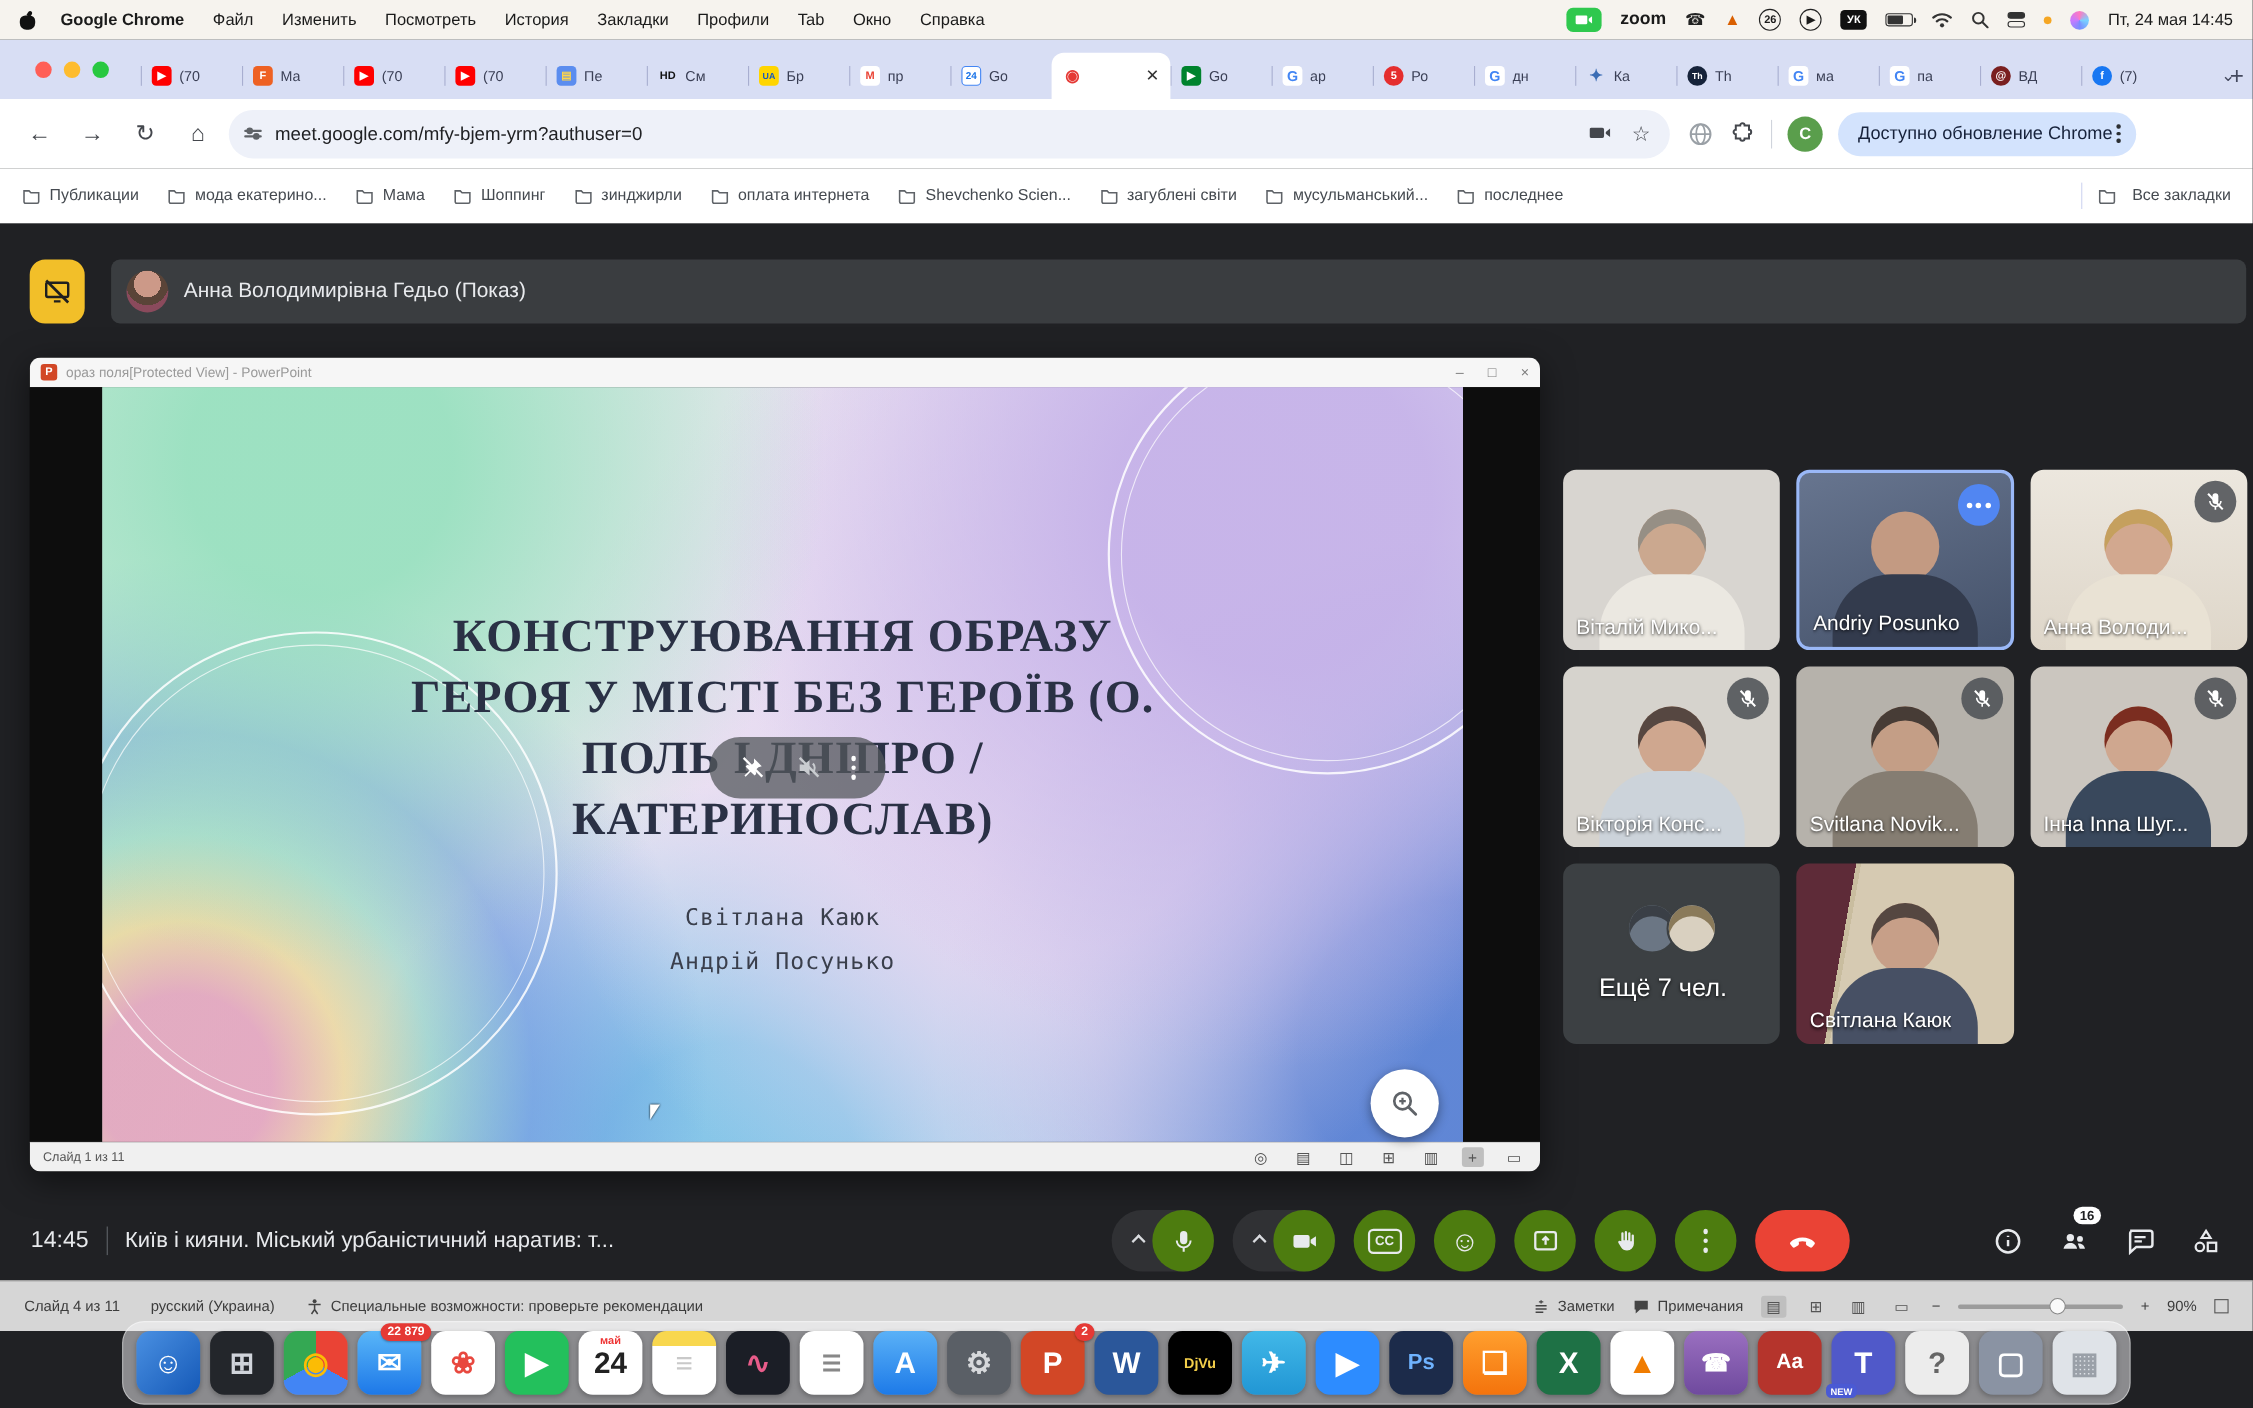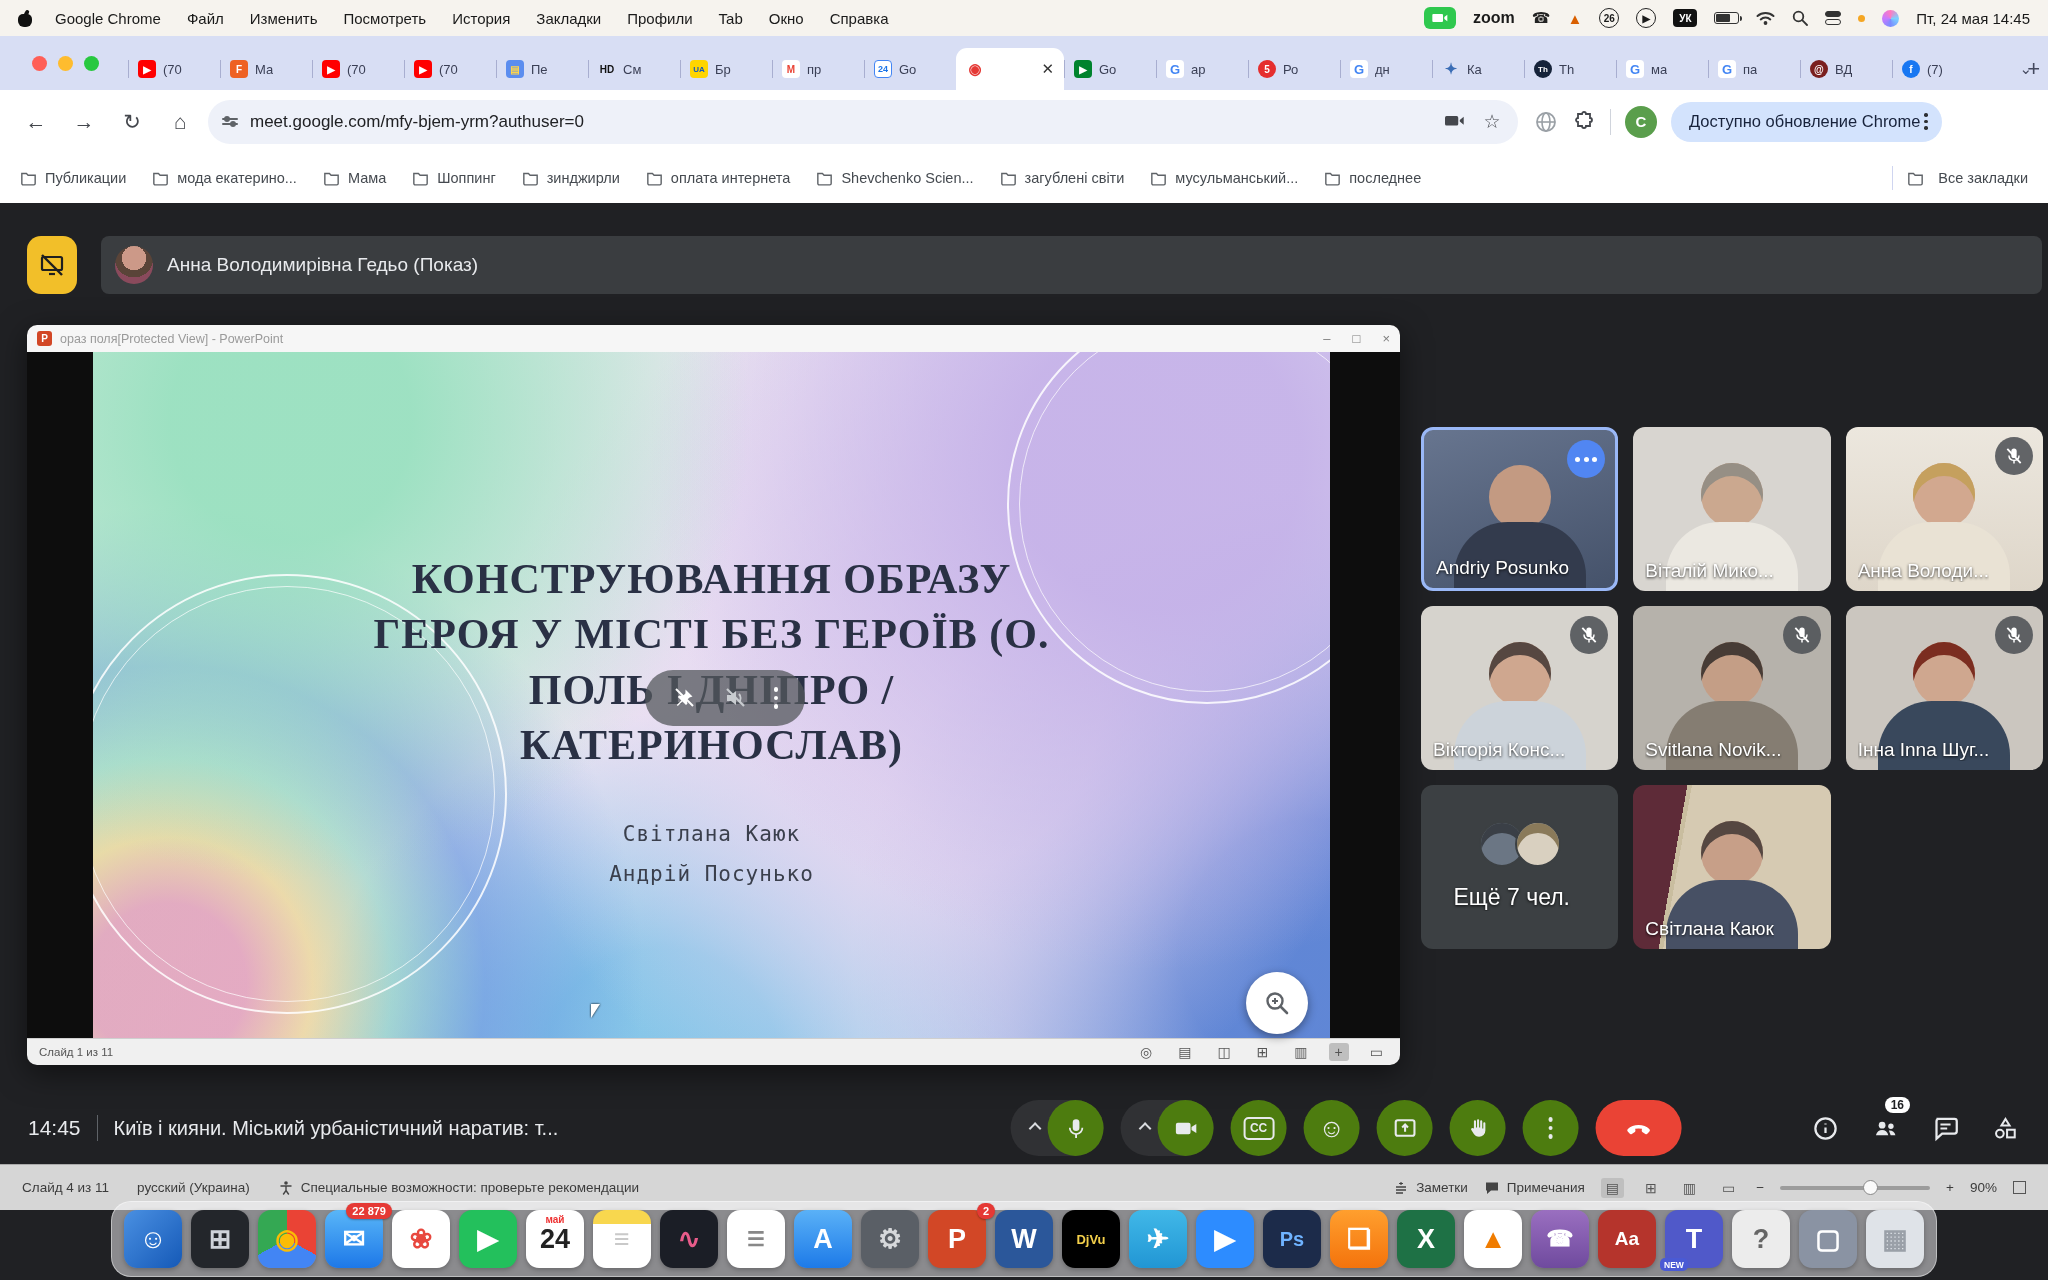--- a/index.html
+++ b/index.html
@@ -3,21 +3,21 @@
 <meta charset="utf-8">
 <style>
 *{margin:0;padding:0;box-sizing:border-box}
 html,body{width:2048px;height:1280px;overflow:hidden;font-family:"Liberation Sans",sans-serif;background:#202124}
 #screen{position:relative;width:2048px;height:1280px}
 
 .menubar{position:absolute;left:0;top:0;width:100%;height:36px;background:#f6f3ee;display:flex;align-items:center;padding:0 18px;font-size:15px;color:#1a1a1a;z-index:50}
 .menubar .apple{width:15px;height:17px;position:relative;margin-right:22px}
 .menubar .apple i{position:absolute;left:0;bottom:0;width:14px;height:13px;background:#111;border-radius:5px 5px 6px 6px;display:block}
 .menubar .apple b{position:absolute;left:7px;top:0;width:4px;height:5px;background:#111;border-radius:50% 50% 50% 0;transform:rotate(30deg)}
-.menubar .appname{font-weight:400;margin-right:26px}
+.menubar .appname{font-weight:700;margin-right:26px}
 .menu-items{display:flex;gap:26px}
 .mb-right{margin-left:auto;display:flex;align-items:center;gap:17px}
 .chip-green{background:#2fc84e;border-radius:6px;width:32px;height:22px;display:flex;align-items:center;justify-content:center}
 .chip-green svg{width:16px;height:12px}
 .mb-zoom{font-size:16px;font-weight:600}
 .mb-ic{font-size:15px;color:#222;display:flex;align-items:center;justify-content:center}
 .circ{width:20px;height:20px;border:1.6px solid #222;border-radius:50%;font-size:10px;font-weight:700;display:flex;align-items:center;justify-content:center}
 .uk{width:24px;height:18px;background:#111;color:#fff;border-radius:4px;font-size:10px;font-weight:700;display:flex;align-items:center;justify-content:center}
 .batt{width:25px;height:12px;border:1.5px solid #333;border-radius:3px;position:relative}
 .batt::before{content:"";position:absolute;left:1px;top:1px;bottom:1px;width:60%;background:#333;border-radius:1px}
@@ -552,35 +552,35 @@
           <span class="view-ic">⊞</span>
           <span class="view-ic">▥</span>
           <span class="view-ic hl">+</span>
           <span class="view-ic">▭</span>
         </span>
       </div>
     </div>
 
     <div class="grid">
 
+        <div class="tile v-wall">
+          <div class="sil"></div>
+
+          <div class="pname">Віталій Мико...</div>
+        </div>
+
         <div class="tile v-blue active">
           <div class="sil"></div>
 
           <div class="menu">
             <i></i>
             <i></i>
             <i></i>
           </div>
           <div class="pname">Andriy Posunko</div>
-        </div>
-
-        <div class="tile v-wall">
-          <div class="sil"></div>
-
-          <div class="pname">Віталій Мико...</div>
         </div>
 
         <div class="tile v-bright muted">
           <div class="sil"></div>
 
           <div class="mute">
             <svg viewBox="0 0 24 24">
               <path d="M12 14.5a3.2 3.2 0 0 0 3.2-3.2V6.2a3.2 3.2 0 1 0-6.4 0v5.1A3.2 3.2 0 0 0 12 14.5z" fill="#fff"></path>
               <path d="M6.8 11.3a5.2 5.2 0 0 0 10.4 0h1.7a6.9 6.9 0 0 1-6 6.8v2.9h-1.8v-2.9a6.9 6.9 0 0 1-6-6.8z" fill="#fff"></path>
               <path d="M4 3.5l16 17" stroke="#fff" stroke-width="2.2"></path>

